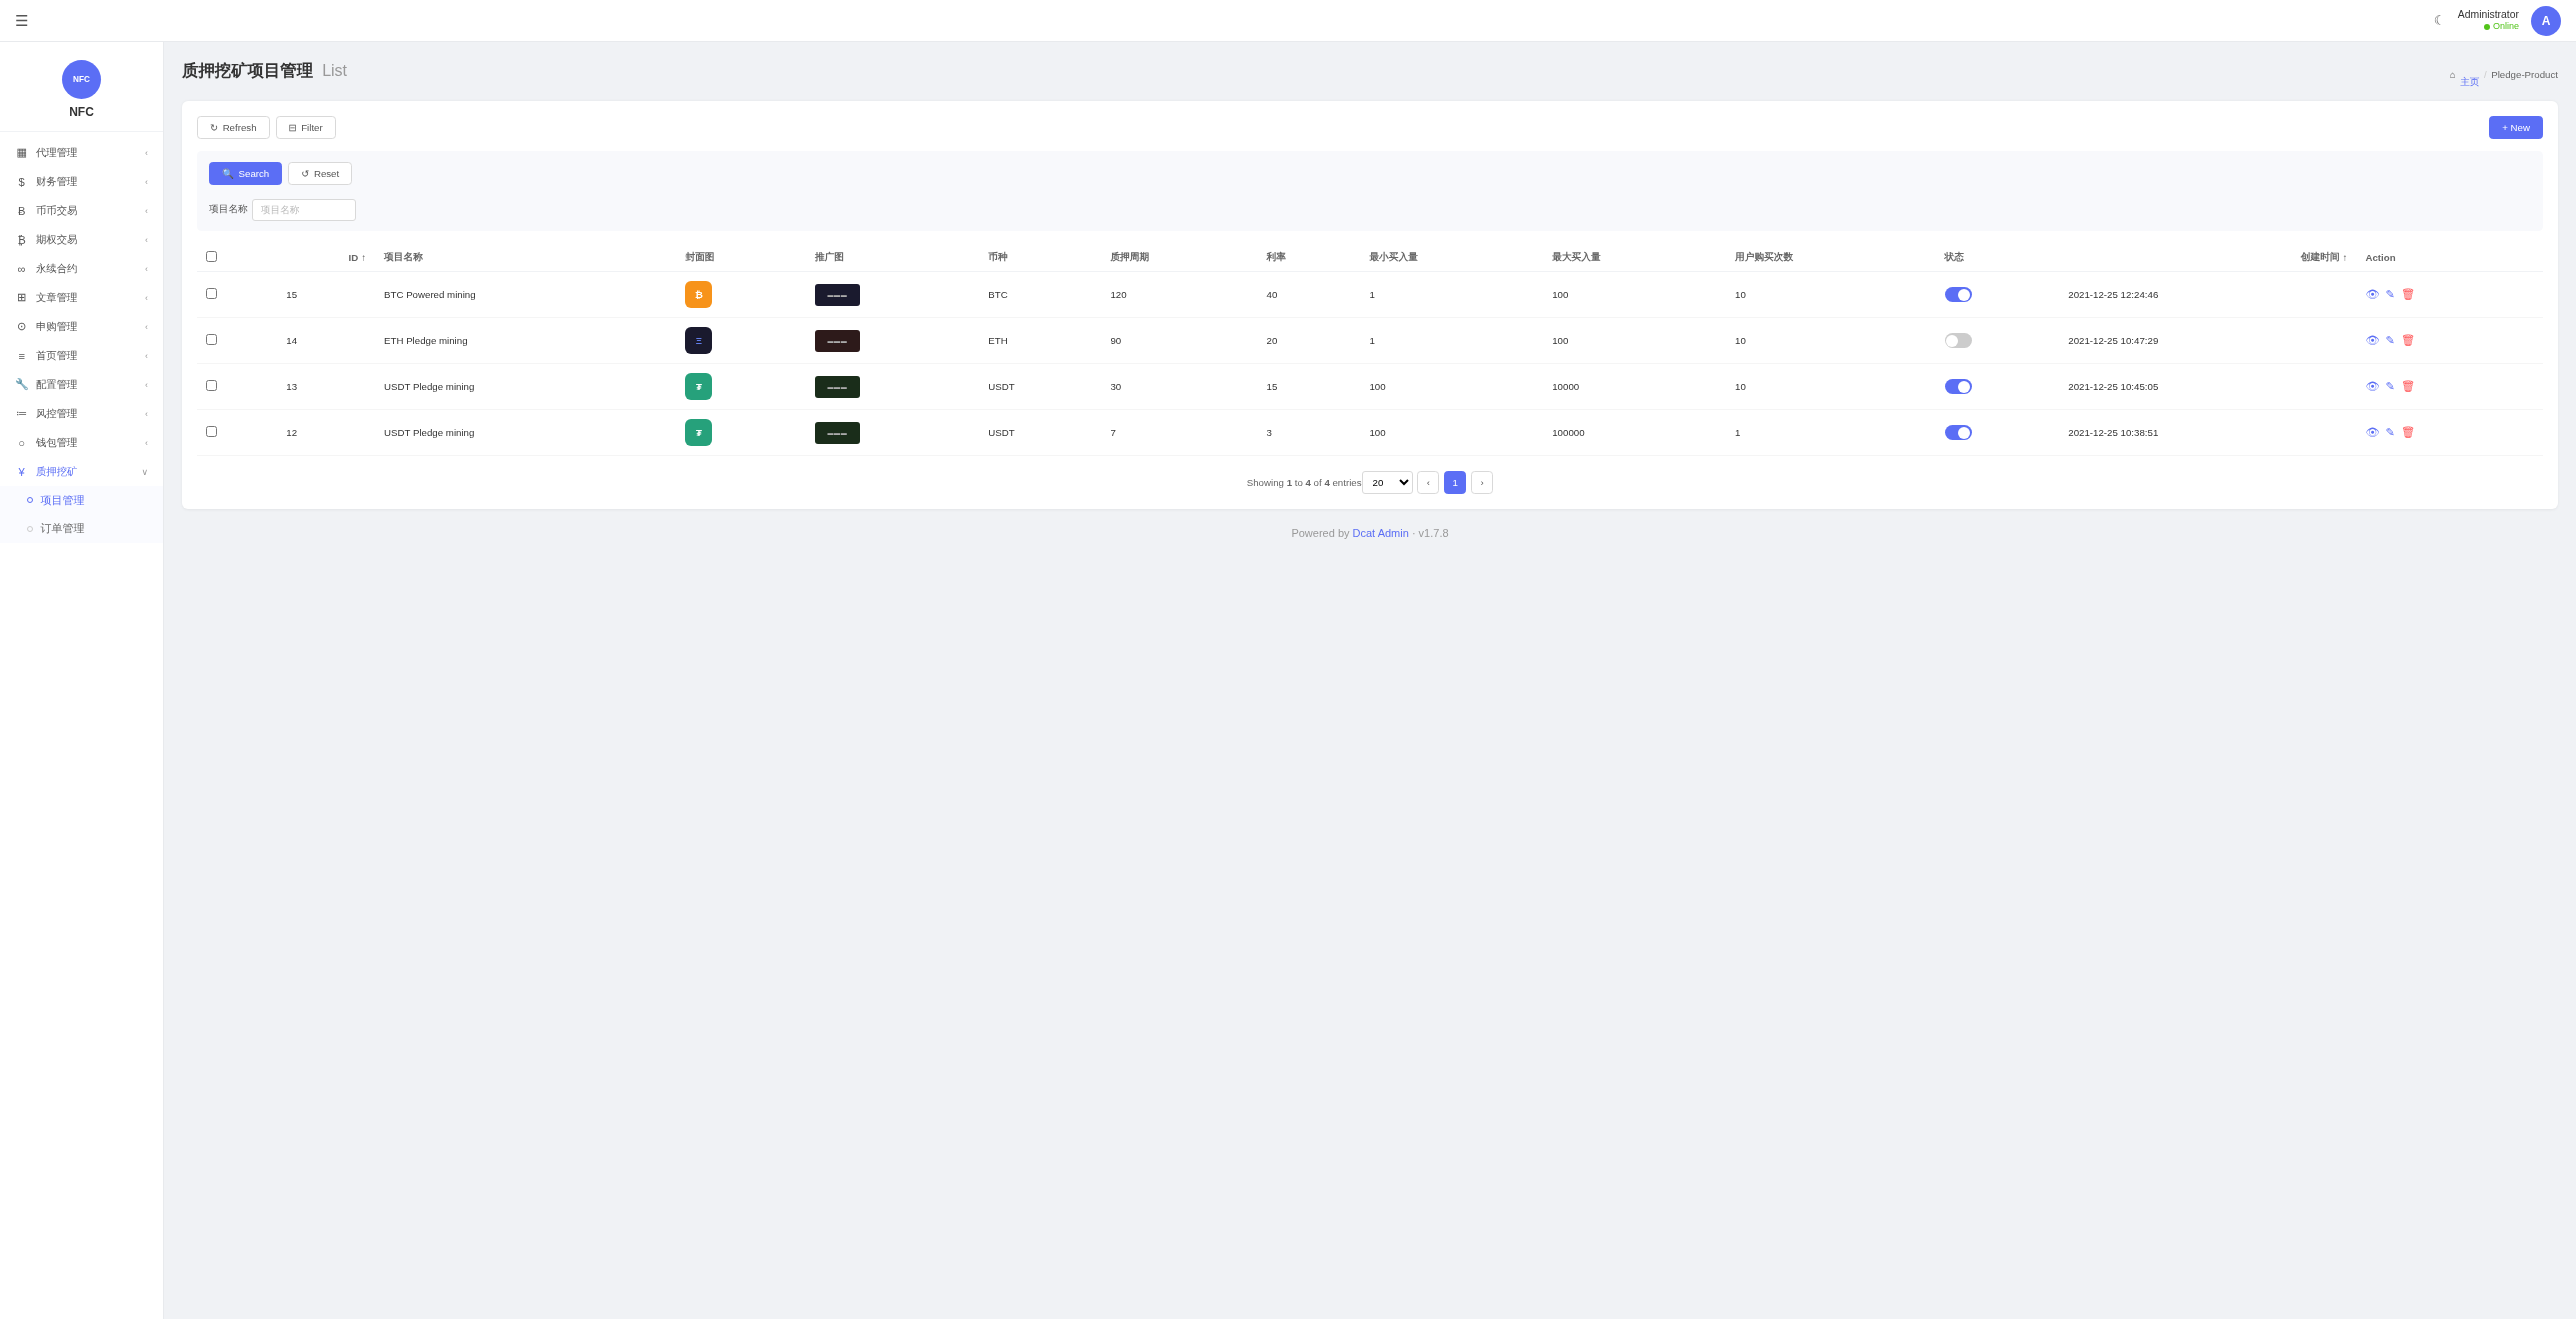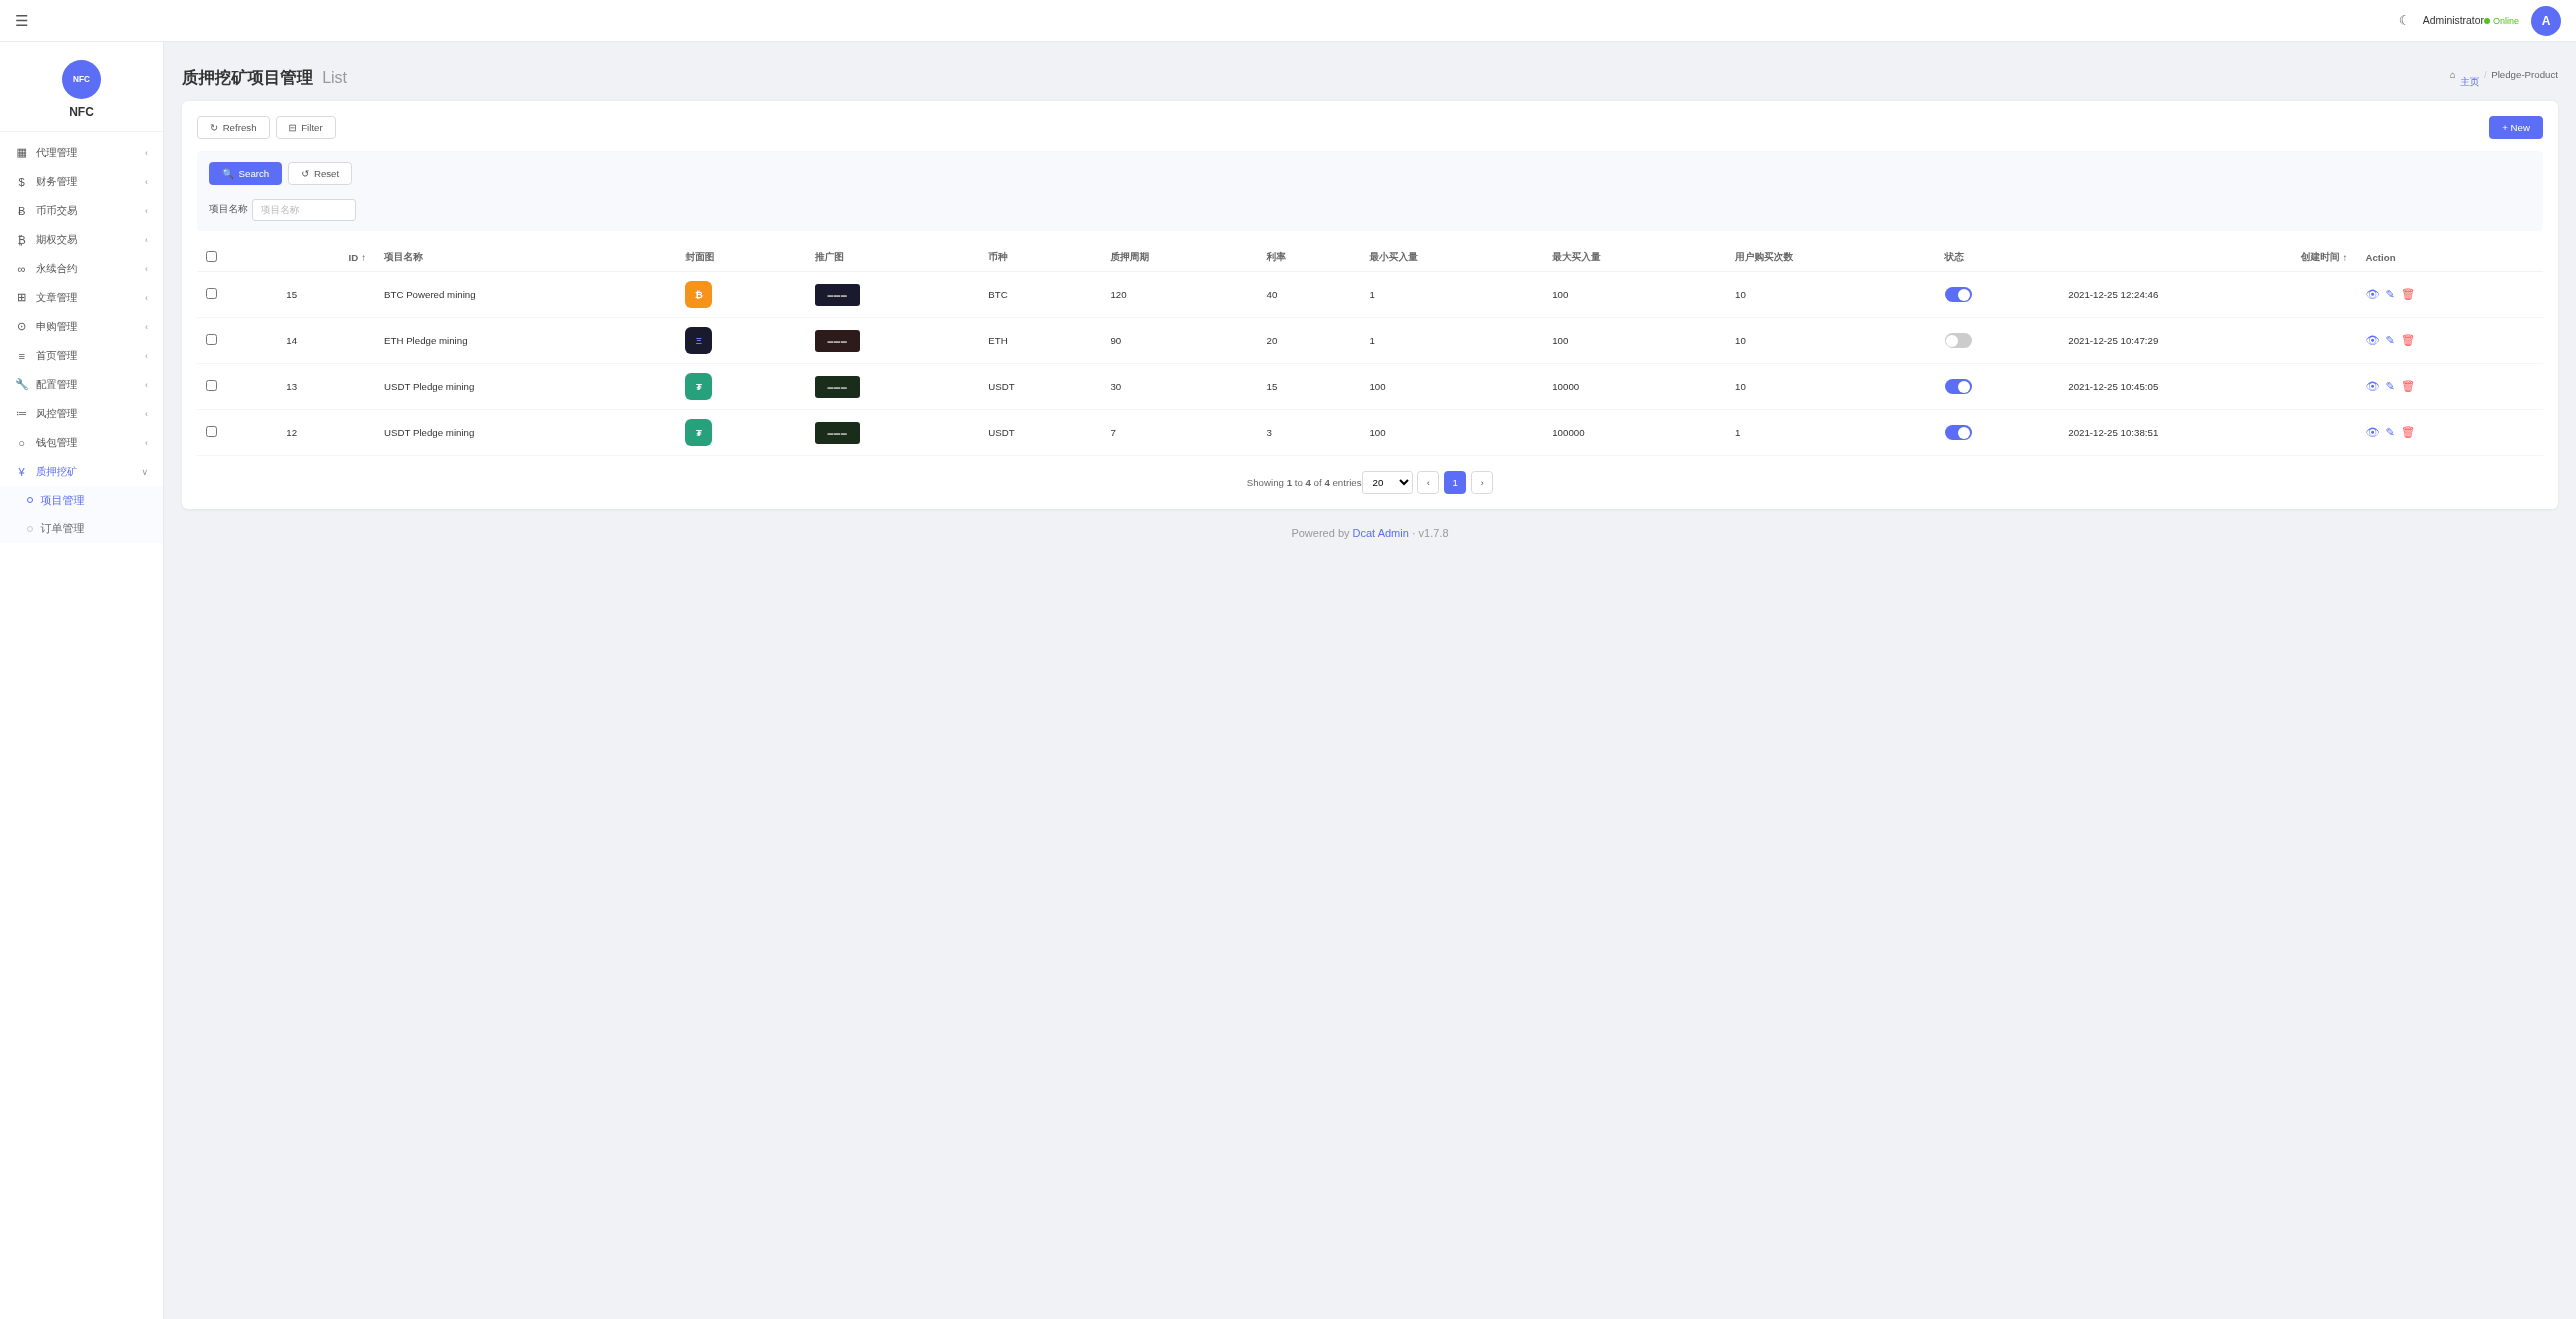--- a/index.html
+++ b/index.html
@@ -15,21 +15,21 @@
       padding: 0 15px;
       border-bottom: 0.7px solid #e8eaed;
       position: fixed;
       top: 0; left: 0; right: 0;
       z-index: 100;
     }
     .header-left { display: flex; align-items: center; gap: 12px; }
     .hamburger-icon { font-size: 15px; cursor: pointer; color: #555; }
     .header-right { display: flex; align-items: center; gap: 12px; }
     .moon-icon { font-size: 13.4px; color: #555; cursor: pointer; }
-    .user-info { display: flex; flex-direction: row; align-items: flex-end; line-height: 1.3; }
+    .user-info { display: flex; flex-direction: column; align-items: flex-end; line-height: 1.3; }
     .user-status { font-size: 9px; color: #52c41a; display: flex; align-items: center; gap: 3px; }
     .status-dot { width: 6px; height: 6px; border-radius: 50%; background: #52c41a; }
     .avatar { width: 30px; height: 30px; border-radius: 50%; background: #5b6ef5; display: flex; align-items: center; justify-content: center; color: #fff; font-weight: bold; font-size: 12px; }
 
     
     .layout { display: flex; margin-top: 42px; min-height: calc(100vh - 42px); }
 
     
     .sidebar {
       width: 164px;
@@ -70,21 +70,21 @@
 
     
     .main-content {
       margin-left: 164px;
       flex: 1;
       padding: 18px;
     }
 
     
     .page-header {
-      display: flex; align-items: flex-end; justify-content: space-between; margin-bottom: 12px;
+      display: flex; align-items: flex-start; justify-content: space-between; margin-bottom: 12px;
     }
     .page-title-area { display: flex; align-items: center; gap: 9px; }
     .page-title { font-size: 16.4px; font-weight: 600; color: #333; }
     .page-subtitle { font-size: 16px; color: #999; }
     .breadcrumb { display: flex; align-items: center; gap: 4.5px; font-size: 9.7px; color: #666; }
     .breadcrumb a { color: #5b6ef5; text-decoration: none; display: flex; align-items: center; gap: 3px; margin-top: 16px; }
     .breadcrumb-sep { color: #ccc; }
 
     
     .card {

